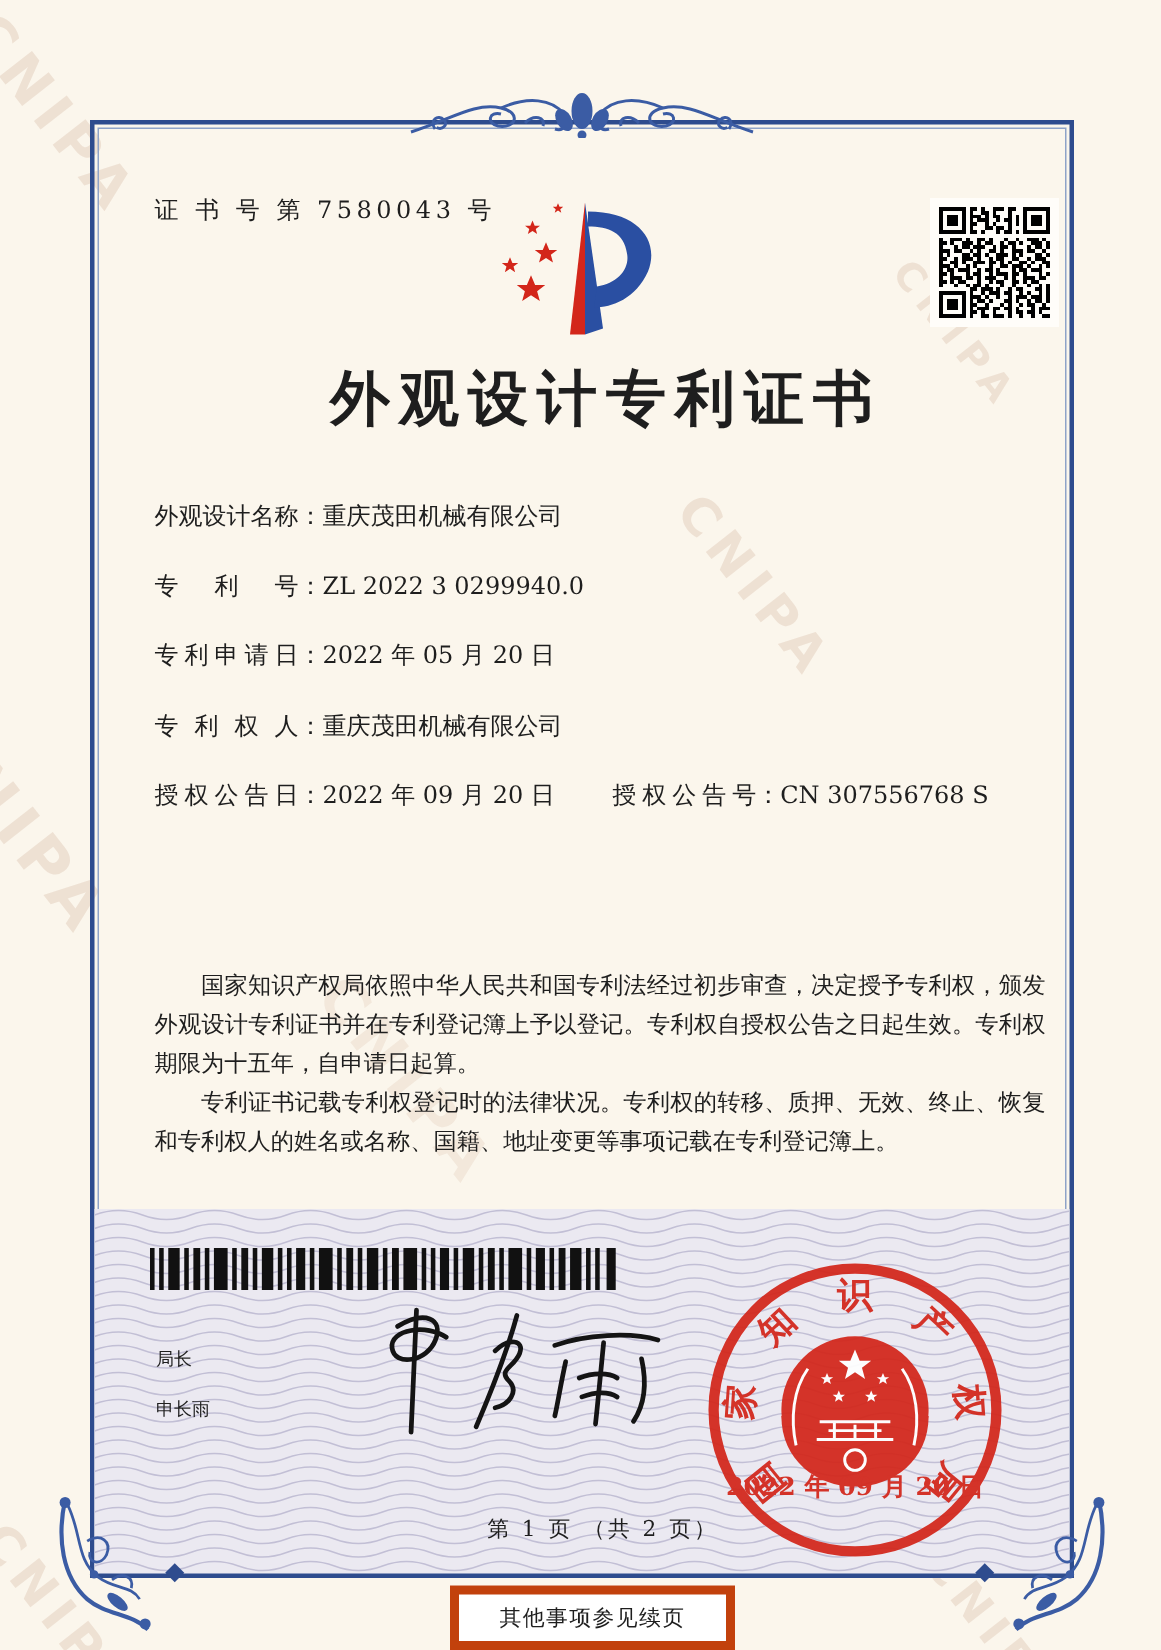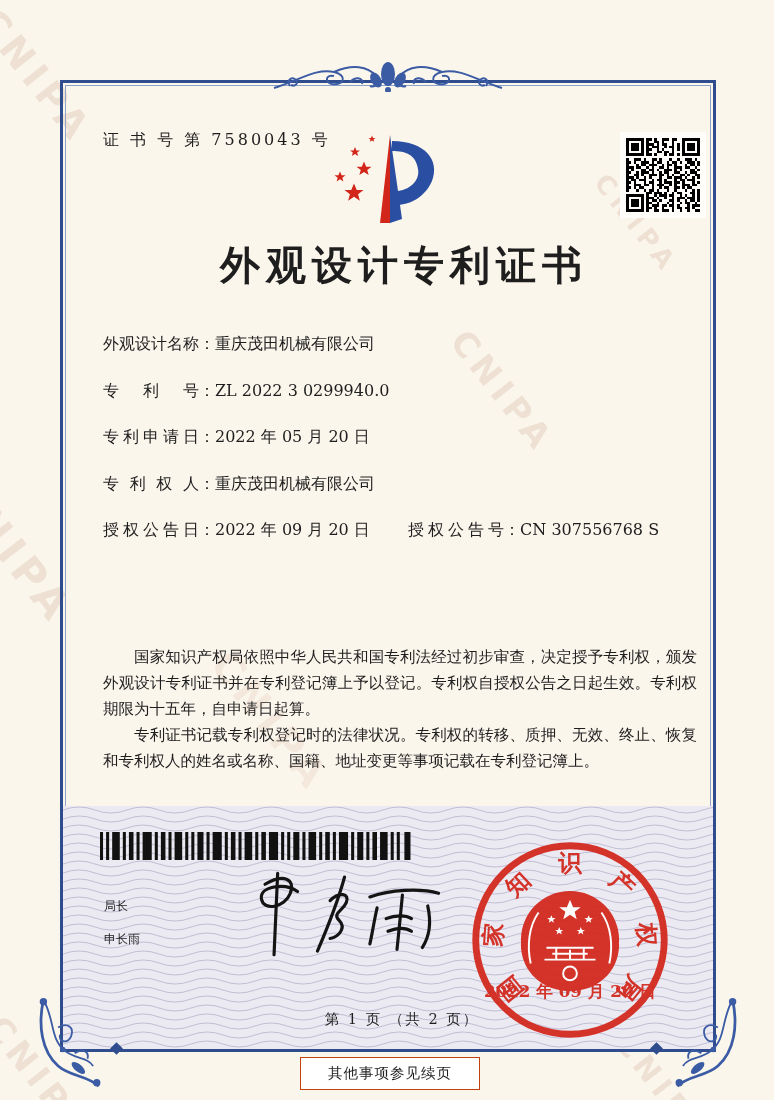--- a/index.html
+++ b/index.html
@@ -71,21 +71,21 @@
   .signature{position:absolute;left:218px;top:866px;}
 
   .seal{position:absolute;left:462px;top:832px;opacity:.93;}
 
   .pagenum{
     position:absolute;left:77px;top:1010px;width:650px;text-align:center;
     font-size:14.5px;letter-spacing:2px;
   }
   .note{
     position:absolute;left:300px;top:1057px;width:178px;
-    background:#ffffff;border:1px solid #c2410c;
+    background:#ffffff;border:6px solid #c2410c;
     text-align:center;font-size:14.5px;padding:6px 0;letter-spacing:1px;
   }
 
   .qrwrap{position:absolute;left:620px;top:132px;width:86px;height:86px;background:#fffdf9;}
   .qrwrap svg{position:absolute;left:6px;top:6px;}
 
   .logo{position:absolute;left:322px;top:127px;}
   .ornament-top{position:absolute;left:272px;top:52px;z-index:4;}
   .flourish{position:absolute;z-index:4;}
 </style>

